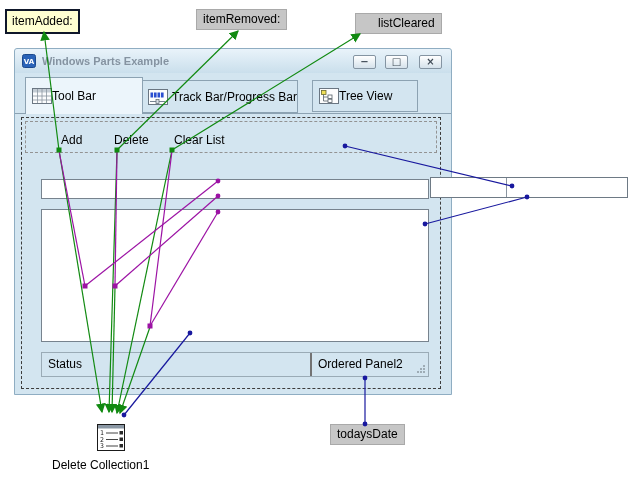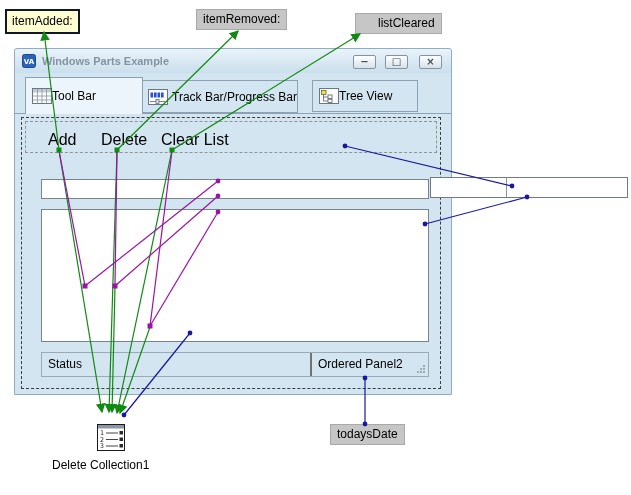--- a/index.html
+++ b/index.html
@@ -29,21 +29,21 @@
   .tab.selected{left:10px;top:28px;width:118px;height:37px;background:#ecf5fb;border-bottom:none;z-index:3;}
   .tab.t2{left:127px;top:31px;width:156px;height:33px;background:var(--window_bg);z-index:1;gap:4px;padding-left:5px;}
   .tab.t3{left:287px;top:31px;width:106px;height:32px;background:var(--window_bg);z-index:1;margin-left:10px;}
   .tabline{position:absolute;left:0;top:64px;width:436px;height:1px;background:#8ca2b2;z-index:2;}
 
   
   .form-panel{position:absolute;left:6px;top:68px;width:420px;height:272px;
               border:1px dashed #3c3c3c;box-sizing:border-box;}
   .toolbar-outline{position:absolute;left:10px;top:72px;width:412px;height:32px;
                    border:1px dashed #939393;box-sizing:border-box;}
-  .tb-btn{position:absolute;top:83px;font-size:16px;line-height:16px;}
+  .tb-btn{position:absolute;top:83px;font-size:12px;line-height:16px;margin-left:13px;}
   .tb-add{left:33px;} .tb-del{left:86px;} .tb-clr{left:146px;}
   .entry{position:absolute;left:26px;top:130px;width:388px;height:20px;box-sizing:border-box;
          background:#fff;border:1px solid var(--field_border);}
   .listbox{position:absolute;left:26px;top:160px;width:388px;height:133px;box-sizing:border-box;
            background:#fff;border:1px solid var(--field_border);}
   .statusbar{position:absolute;left:26px;top:303px;width:388px;height:25px;box-sizing:border-box;
              border:1px solid #9aabb6;display:flex;font-size:12px;}
   .status-cell{line-height:23px;padding-left:6px;box-sizing:border-box;position:relative;}
   .status-cell.left{width:270px;border-right:2px solid #737373;}
   .status-cell.right{flex:1;}

